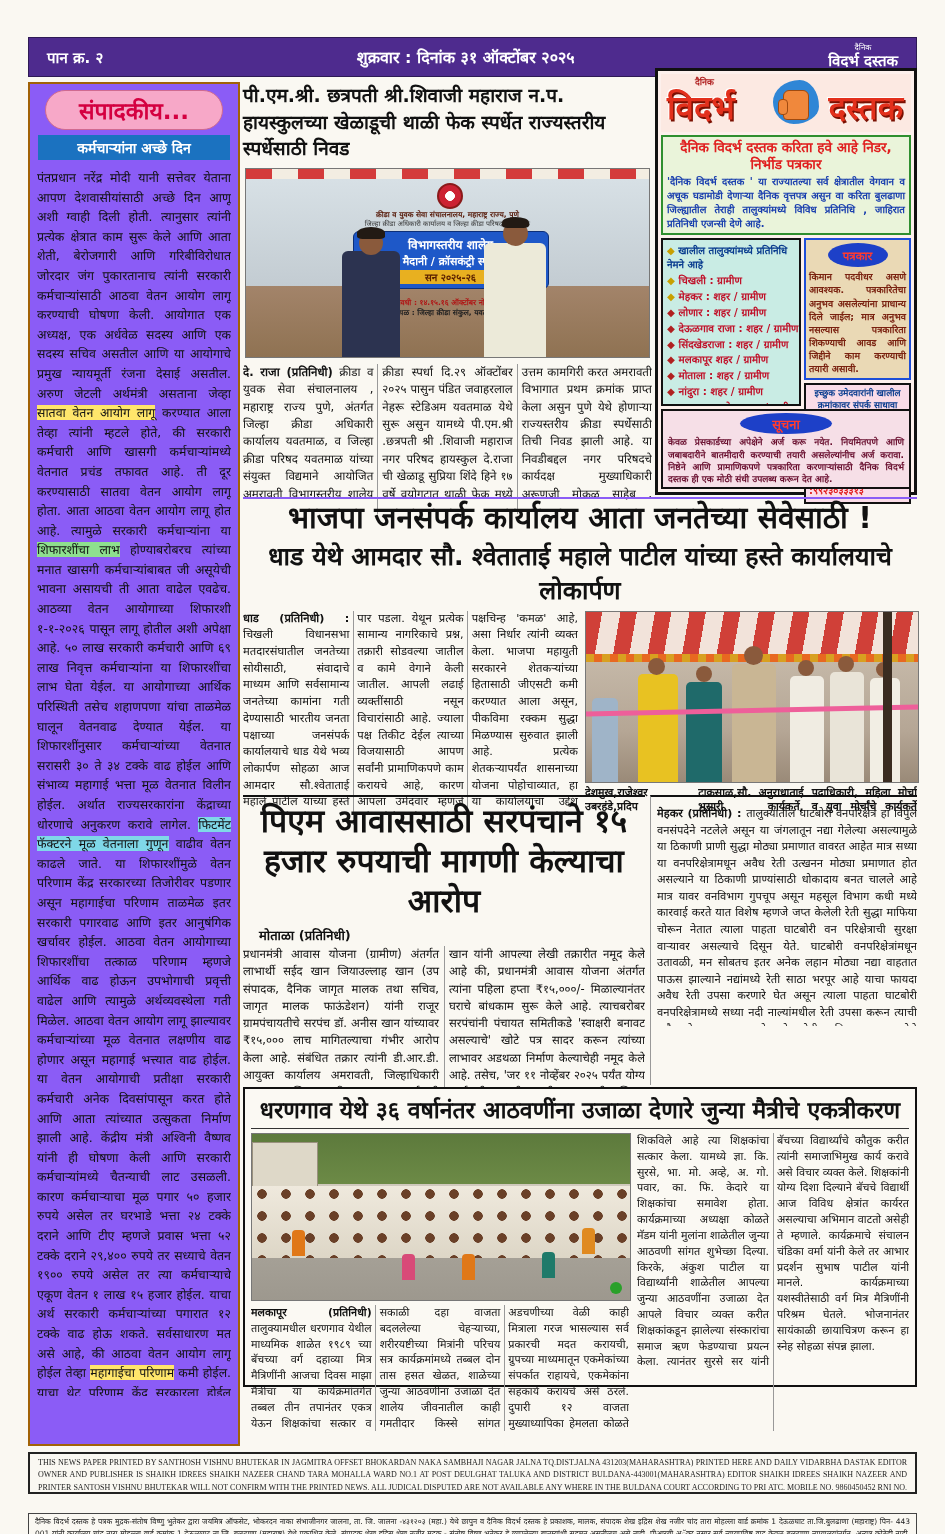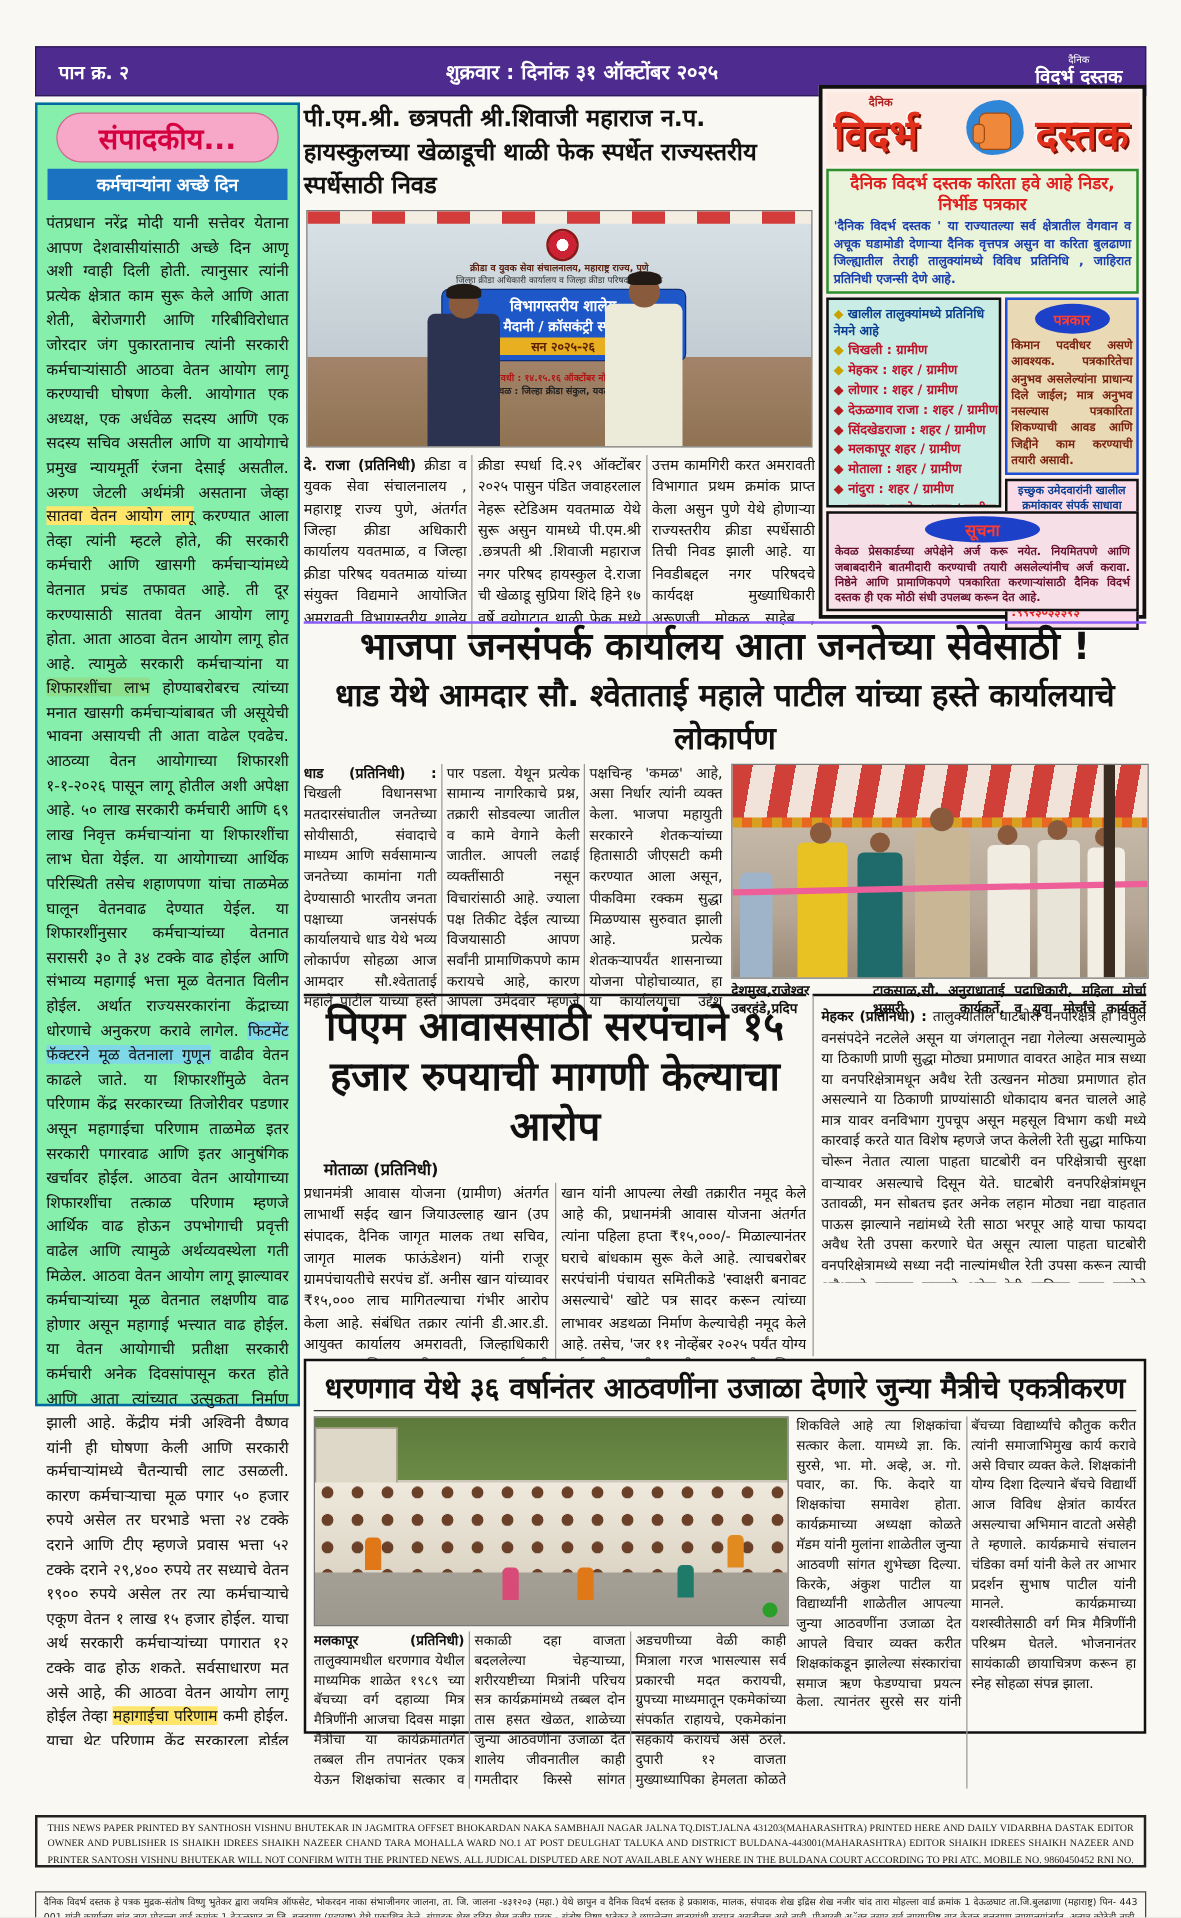--- a/index.html
+++ b/index.html
@@ -10,21 +10,21 @@
   
   .hdr{left:28px;top:37px;width:889px;height:40px;background:#4e2b8e;border:1px solid #2e1a55;
        display:flex;align-items:center;justify-content:space-between;padding:0 18px;color:#fff;}
   .hdr-pg{font-size:15px;font-weight:bold;}
   .hdr-dt{font-size:16px;font-weight:bold;}
   .hdr-mh{text-align:center;line-height:1.05;}
   .hdr-mh .sm{display:block;font-size:8px;}
   .hdr-mh .lg{font-size:15px;font-weight:bold;}
 
   
-  .edit{left:28px;top:82px;width:212px;height:1043px;border:2px solid #0369a1;background:#86efac;padding:5px 7px;}
+  .edit{left:28px;top:82px;width:212px;height:1364px;border:2px solid #a16207;background:#8b5cf6;padding:5px 7px;}
   .edit-title{background:#f7a8c8;border:1px solid #d06a90;border-radius:26px;margin:1px 8px 4px;
       text-align:center;color:#d40040;font-size:23px;font-weight:bold;padding:3px 0;}
   .edit-sub{background:#1b72c0;color:#fff;text-align:center;font-size:14px;font-weight:bold;padding:3px 0;margin:5px 1px 8px;}
   .edit-body{font-size:12.4px;line-height:1.58;text-align:justify;height:1228px;overflow:hidden;}
 
   
   .sports{left:243px;top:82px;width:409px;height:412px;}
   .sports-h{font-size:19px;font-weight:bold;line-height:1.4;margin:0;}
   .photo1{position:relative;width:403px;height:188px;margin:6px auto 0;border:1px solid #777;overflow:hidden;
       background:linear-gradient(#d9e2e7 0%,#c3ccd2 62%,#a3846a 62%,#8f7252 100%);}

